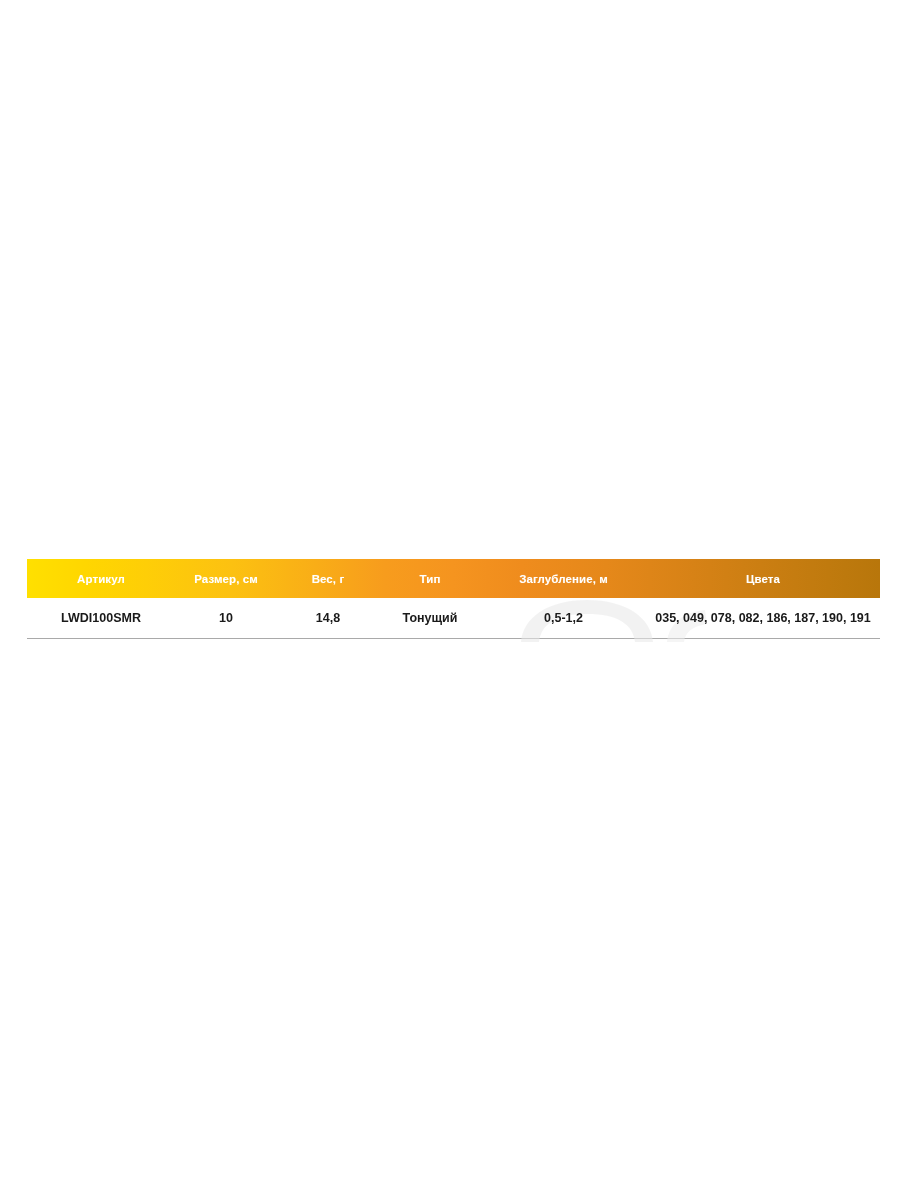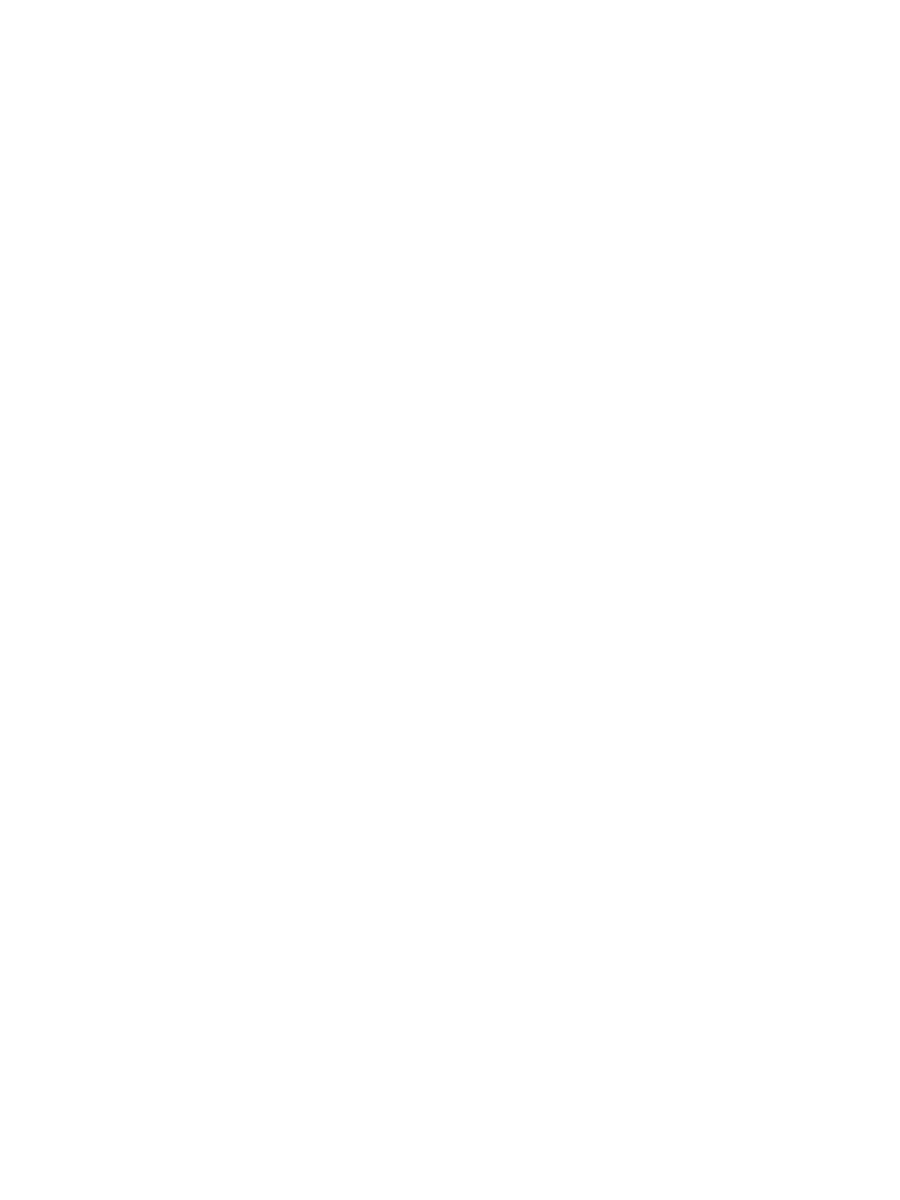--- a/index.html
+++ b/index.html
@@ -116,17 +116,43 @@
     height: 100%;
   }
 </style>
 </head>
 <body>
 
 <div class="page">
 
   <div class="spec-table">
 
+    <div class="spec-header">
+      <div class="cell col-article">Артикул</div>
+      <div class="cell col-size">Размер, см</div>
+      <div class="cell col-weight">Вес, г</div>
+      <div class="cell col-type">Тип</div>
+      <div class="cell col-depth">Заглубление, м</div>
+      <div class="cell col-colors">Цвета</div>
+    </div>
 
+    <div class="spec-row">
+
+      <div class="watermark">
+        <svg viewBox="0 0 200 44" xmlns="http://www.w3.org/2000/svg" preserveAspectRatio="none" aria-hidden="true">
+          <path d="M4 44 C 6 20, 30 2, 70 2 C 110 2, 134 20, 136 44
+                   L 118 44 C 116 26, 100 16, 70 16 C 40 16, 24 26, 22 44 Z" fill="#e9e9e9"></path>
+          <path d="M150 44 C 152 26, 166 14, 188 12 L 190 26
+                   C 176 28, 168 34, 167 44 Z" fill="#ededed"></path>
+        </svg>
+      </div>
+
+      <div class="cell col-article">LWDI100SMR</div>
+      <div class="cell col-size">10</div>
+      <div class="cell col-weight">14,8</div>
+      <div class="cell col-type">Тонущий</div>
+      <div class="cell col-depth">0,5-1,2</div>
+      <div class="cell col-colors">035, 049, 078, 082, 186, 187, 190, 191</div>
+    </div>
 
   </div>
 
 </div>
 
 </body></html>

